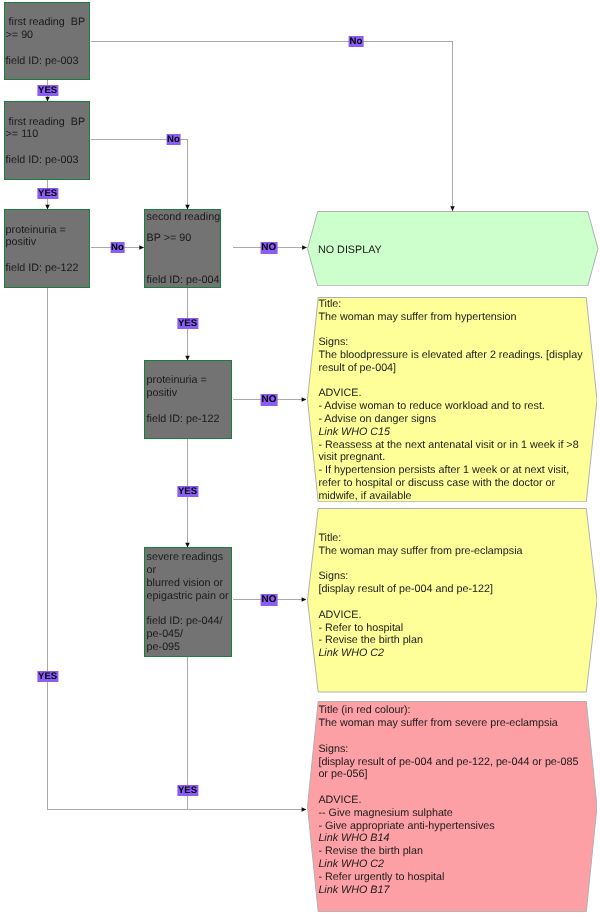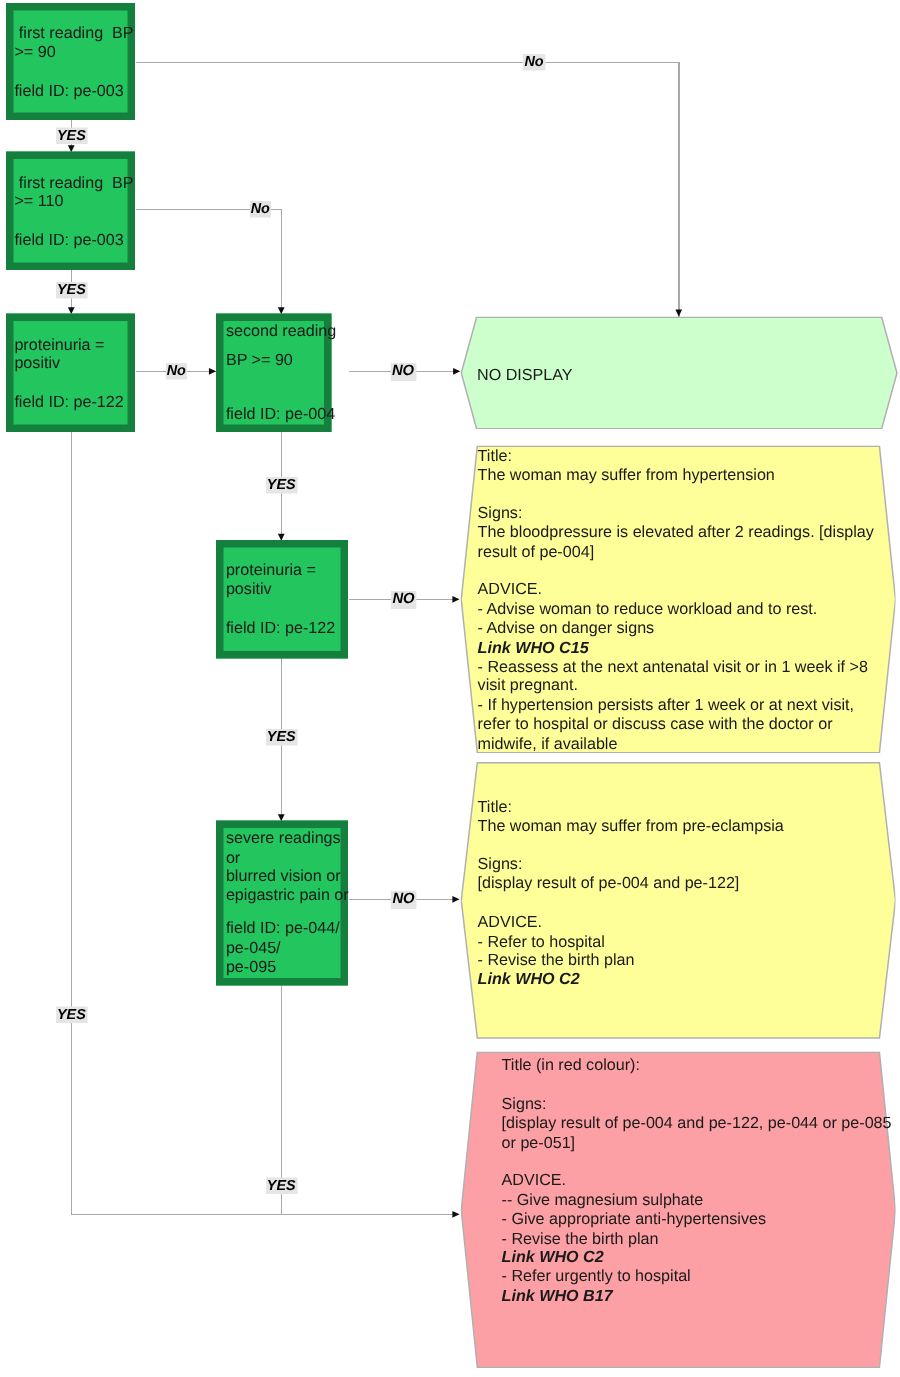--- a/index.html
+++ b/index.html
@@ -1,30 +1,30 @@
 <!DOCTYPE html>
 <html><head>
 <meta charset="utf-8">
 <style>
 html,body{margin:0;padding:0;background:#ffffff;}
 body{width:600px;height:918px;position:relative;overflow:hidden;
   font-family:"Liberation Sans",sans-serif;color:#1a1a1a;
   -webkit-font-smoothing:antialiased;text-rendering:geometricPrecision;}
 #stage{position:absolute;left:0;top:0;width:600px;height:918px;}
 svg#wires{position:absolute;left:0;top:0;width:600px;height:918px;}
-.node{position:absolute;box-sizing:border-box;border:5px solid #15803d;
-  background:#22c55e;font-size:10.75px;line-height:12.8px;
+.node{position:absolute;box-sizing:border-box;border:1px solid #15803d;
+  background:#737373;font-size:10.75px;line-height:12.8px;
   display:flex;flex-direction:column;justify-content:center;}
 .ln{white-space:pre;height:12.8px;}
-.ln.b{font-weight:bold;font-style:italic;}
+.ln.b{font-weight:normal;font-style:italic;}
 .shape{position:absolute;}
 .shape svg{position:absolute;left:0;top:0;}
 .shape .body{position:absolute;font-size:10.75px;line-height:12.8px;}
 .elabel{position:absolute;font-size:9.6px;font-weight:bold;color:#000000;
-  background:#e5e5e5;white-space:nowrap;line-height:9px;padding:1px 1px;font-style:italic;}
+  background:#8b5cf6;white-space:nowrap;line-height:9px;padding:1px 1px;}
 .elabel.big{font-size:9.9px;line-height:9.9px;}
 </style>
 </head>
 <body>
 
 <div id="stage">
 <svg id="wires" width="600" height="918" viewBox="0 0 600 918">
 <defs>
         <marker id="ah" markerWidth="6" markerHeight="6" refX="5.1" refY="3" orient="auto" markerUnits="userSpaceOnUse">
           <path d="M0.4,0.75 L5.1,3 L0.4,5.25 Z" fill="#0d0d0d"></path>
@@ -128,30 +128,32 @@
 <div class="ln">ADVICE.</div>
 <div class="ln">- Refer to hospital</div>
 <div class="ln">- Revise the birth plan</div>
 <div class="ln b">Link WHO C2</div>
 </div>
 </div>
 <div class="shape" style="left:306.5px;top:701.3px;width:290.5px;height:211.2px;">
 <svg width="290.5" height="211.2" viewBox="0 0 290.5 211.2">
         <polygon points="11.2,0.5 279.3,0.5 290.0,105.6 279.3,210.7 11.2,210.7 0.5,105.6" fill="#fca0a5" stroke="#b0b0b0" stroke-width="1"></polygon>
       </svg>
-<div class="body" style="left:11.9px;top:3.1px;margin-left:16px;">
+<div class="body" style="left:11.9px;top:3.1px;">
 <div class="ln">Title (in red colour):</div>
+<div class="ln">The woman may suffer from severe pre-eclampsia</div>
 <div class="ln"></div>
 <div class="ln">Signs:</div>
 <div class="ln">[display result of pe-004 and pe-122, pe-044 or pe-085</div>
-<div class="ln">or pe-051]</div>
+<div class="ln">or pe-056]</div>
 <div class="ln"></div>
 <div class="ln">ADVICE.</div>
 <div class="ln">-- Give magnesium sulphate</div>
 <div class="ln">- Give appropriate anti-hypertensives</div>
+<div class="ln b">Link WHO B14</div>
 <div class="ln">- Revise the birth plan</div>
 <div class="ln b">Link WHO C2</div>
 <div class="ln">- Refer urgently to hospital</div>
 <div class="ln b">Link WHO B17</div>
 </div>
 </div>
 <div class="elabel" style="left:356.0px;top:35.6px;transform:translateX(-50%);">No</div>
 <div class="elabel" style="left:47.6px;top:84.9px;transform:translateX(-50%);">YES</div>
 <div class="elabel" style="left:173.5px;top:134.0px;transform:translateX(-50%);">No</div>
 <div class="elabel" style="left:47.6px;top:188.4px;transform:translateX(-50%);">YES</div>

